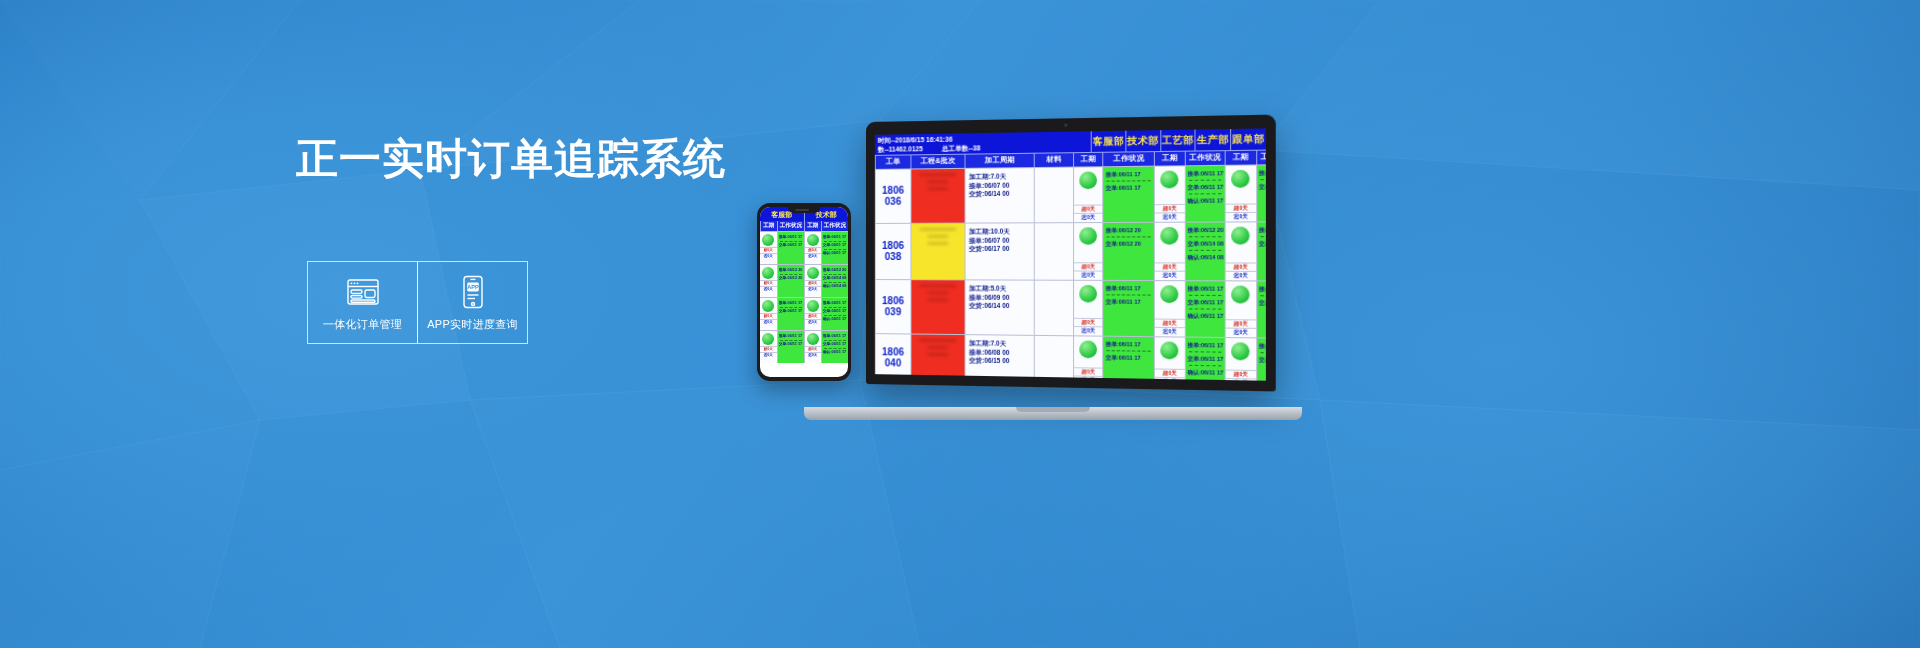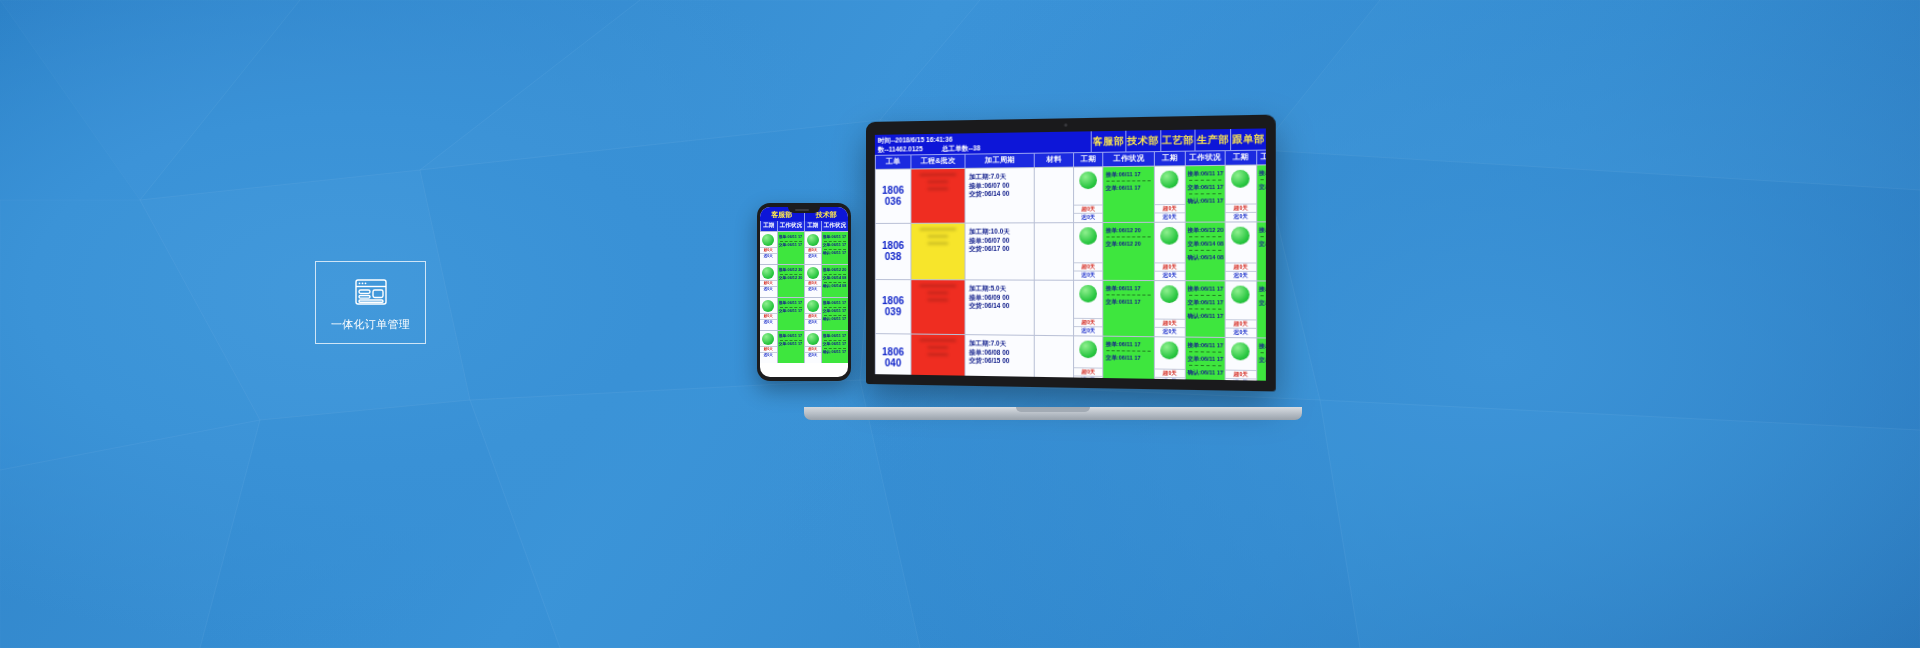--- a/index.html
+++ b/index.html
@@ -29,21 +29,21 @@
   .hero h1 .l2 { display:block; }
 
   
   .features { position:absolute; left:297px; top:261px; display:flex; }
   .feature {
     width:111px; height:83px;
     border:1px solid rgba(255,255,255,.75);
     display:flex; flex-direction:column; align-items:center; justify-content:center;
     margin-left:-1px;
   }
-  .feature:first-child { margin-left:18px; }
+  .feature:first-child { margin-left:10px; }
   .feature .ficon { height:38px; display:flex; align-items:center; justify-content:center; }
   .feature .flabel {
     color:#fff; font-size:11px; margin-top:6px; white-space:nowrap; letter-spacing:.3px;
   }
 
   
   .laptop { position:absolute; left:866px; top:122px; width:450px; height:295px; }
   .lid {
     position:absolute; left:0; top:0; width:395px; height:262px;
     background:#1a1a1c;
@@ -177,20 +177,21 @@
   <polygon points="1260,150 1920,190 1920,430 1320,400" fill="rgba(0,0,0,.03)"></polygon>
   <polygon points="0,470 260,420 200,648 0,648" fill="rgba(255,255,255,.04)"></polygon>
   <polygon points="260,420 470,400 560,648 200,648" fill="rgba(0,0,0,.02)"></polygon>
   <polygon points="470,400 860,380 920,648 560,648" fill="rgba(255,255,255,.03)"></polygon>
   <polygon points="860,380 1320,400 1360,648 920,648" fill="rgba(0,0,0,.035)"></polygon>
   <polygon points="1320,400 1920,430 1920,648 1360,648" fill="rgba(255,255,255,.028)"></polygon>
 </svg>
 
 <div class="hero">
   <h1>
+    <span>正一实时订单追踪系统</span>
   </h1>
 </div>
 
 <div class="features">
 
   <div class="feature">
     <span class="ficon">
       <svg width="34" height="28" viewBox="0 0 34 28" fill="none" stroke="#ffffff" stroke-width="1.4">
         <rect x="2" y="2" width="30" height="24" rx="2"></rect>
         <line x1="2" y1="8.5" x2="32" y2="8.5"></line>
@@ -200,20 +201,34 @@
         <rect x="5" y="12" width="11" height="3.4" rx="1.7"></rect>
         <rect x="19" y="12" width="10" height="7.5" rx="1.7"></rect>
         <rect x="5" y="17.5" width="11" height="2.6" rx="1.3"></rect>
         <rect x="5" y="22" width="24" height="2.3" rx="1.15"></rect>
       </svg>
     </span>
     <span class="flabel">一体化订单管理</span>
   </div>
 
 
+  <div class="feature">
+    <span class="ficon">
+      <svg width="24" height="34" viewBox="0 0 24 34" fill="none" stroke="#ffffff" stroke-width="1.4">
+        <rect x="3" y="1.5" width="18" height="31" rx="3"></rect>
+        <line x1="9.5" y1="4.4" x2="14.5" y2="4.4"></line>
+        <circle cx="12" cy="29" r="1.5"></circle>
+        <rect x="6.2" y="7.5" width="11.6" height="9" rx="1.4" fill="#ffffff" stroke="none"></rect>
+        <text x="12" y="14.4" font-size="5.6" font-weight="bold" fill="#3a93d8" text-anchor="middle" stroke="none" font-family="Liberation Sans, sans-serif">APP</text>
+        <line x1="6.5" y1="20" x2="17.5" y2="20"></line>
+        <line x1="6.5" y1="23.5" x2="14" y2="23.5"></line>
+      </svg>
+    </span>
+    <span class="flabel">APP实时进度查询</span>
+  </div>
 </div>
 
 <div class="laptop">
   <div class="lid">
     <div class="camdot"></div>
     <div class="lscreen">
       <div class="erp">
 
         <div class="erp-top">
           <div class="erp-meta">

